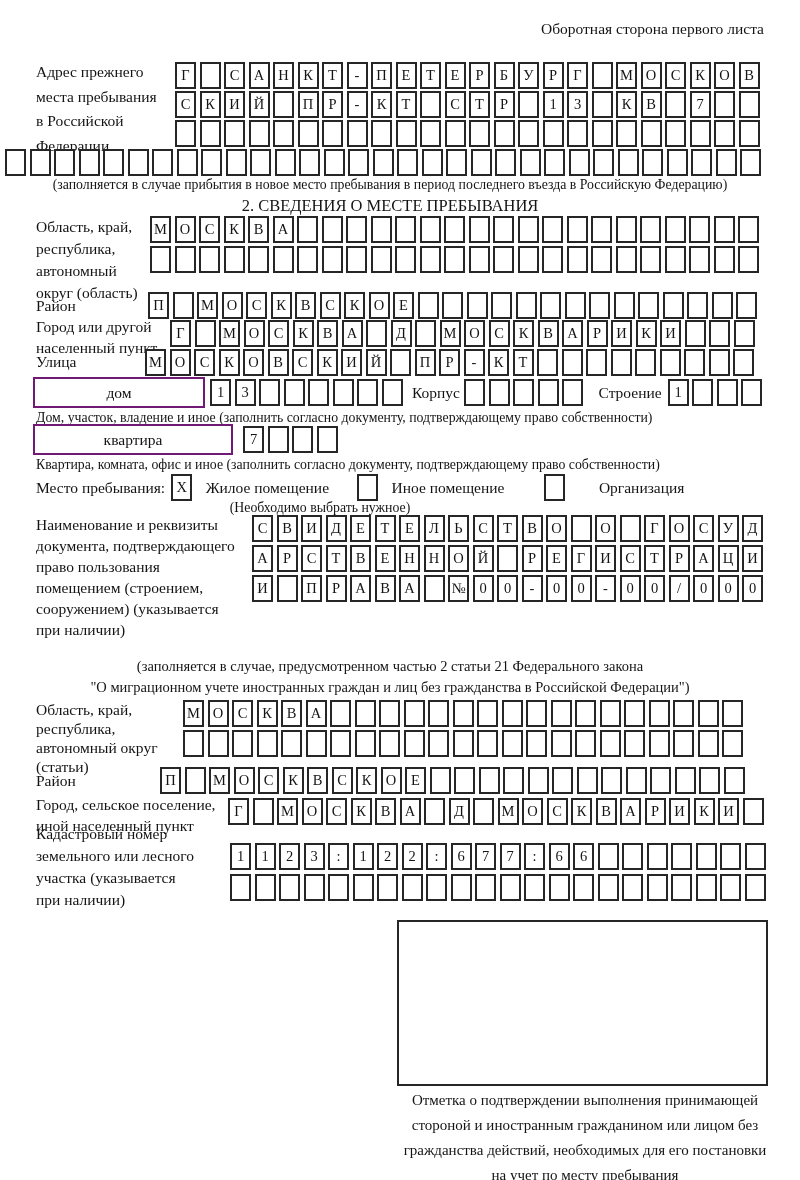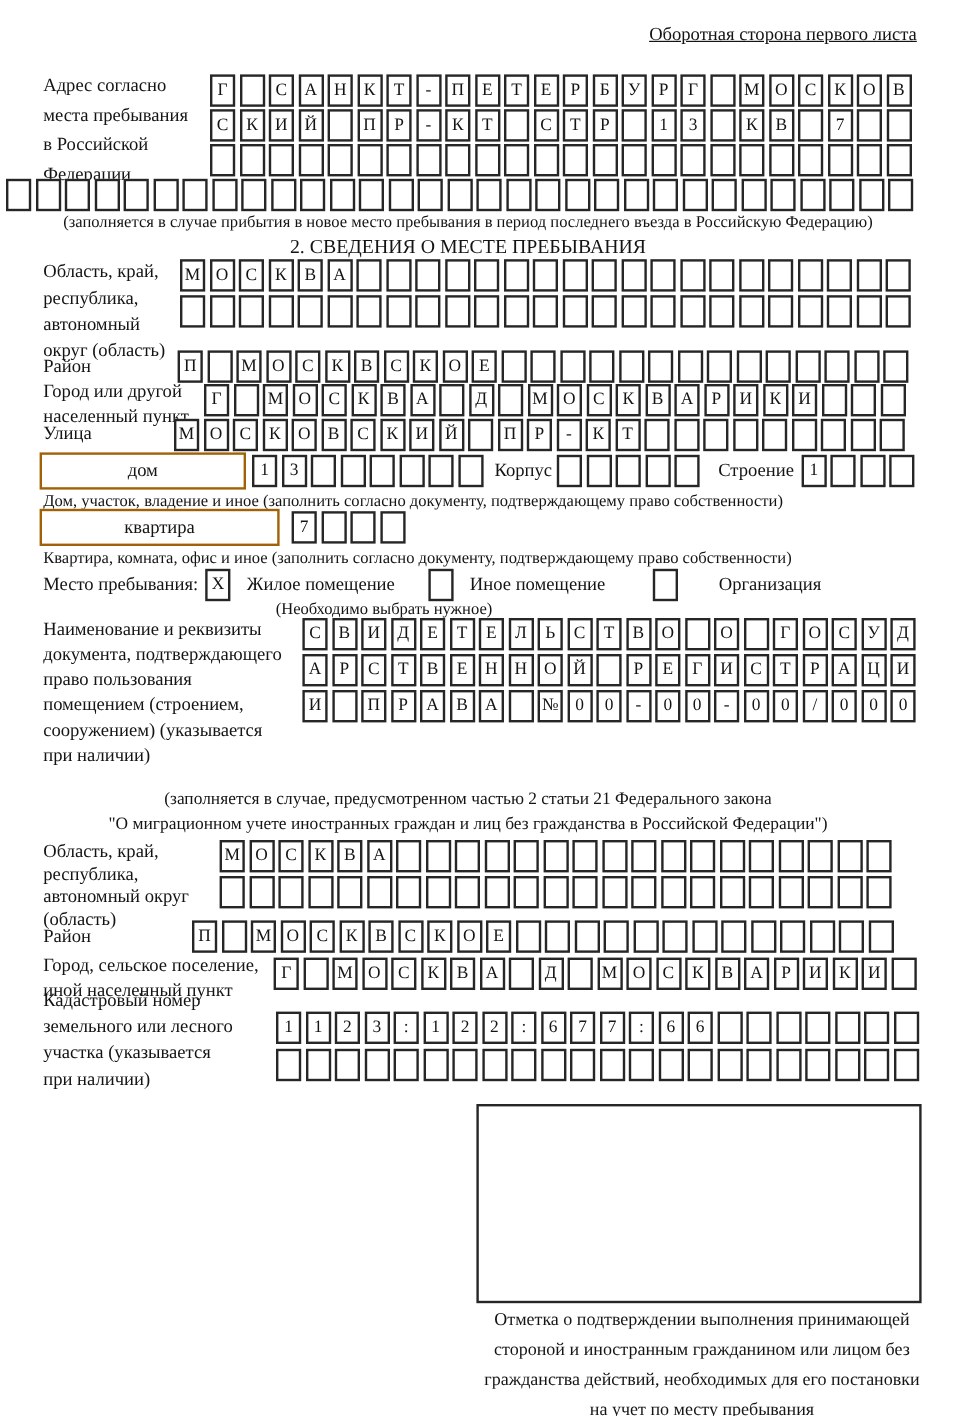--- a/index.html
+++ b/index.html
@@ -1,53 +1,53 @@
 <!DOCTYPE html>
 <html><head>
 <meta charset="utf-8">
 <style>
   html,body{margin:0;padding:0;background:#fff;}
   .page{position:relative;width:800px;height:1180px;background:#ffffff;
         font-family:"Liberation Serif",serif;color:#141414;overflow:hidden;}
   .abs{position:absolute;}
-  .corner{top:20px;right:36px;font-size:15.5px;text-decoration:underline;}
+  .corner{top:20px;right:36px;font-size:15.5px;}
   .label{font-size:15.5px;}
   .lh24 div{line-height:24.5px;}
   .lh22 div{line-height:22px;}
   .lh21 div{line-height:21px;}
   .lh19 div{line-height:19px;}
   .cells{display:flex;}
   .cell{flex:0 0 auto;width:21px;height:27px;border:2px solid #262626;box-sizing:border-box;
         margin-right:3.5px;display:flex;align-items:center;justify-content:center;
         font-size:14.5px;background:#fff;}
   .center{left:0;width:780px;text-align:center;}
   .title{font-weight:normal;font-size:16.5px;}
   .note{font-size:13.8px;}
   .note15{font-size:14.5px;}
-  .labelbox{border:2px solid #a16207;height:31px;box-sizing:border-box;display:flex;
+  .labelbox{border:2px solid #701a75;height:31px;box-sizing:border-box;display:flex;
             align-items:center;justify-content:center;font-size:15.5px;background:#fff;}
   .rowflex{display:flex;align-items:center;}
   .inlbl{font-size:15.5px;}
   .checkline{display:flex;align-items:center;font-size:15.5px;}
   .ml4{margin-left:4px;} .ml5{margin-left:5px;} .ml6{margin-left:6px;}
   .ml10{margin-left:10px;} .ml12{margin-left:12px;} .ml28{margin-left:28px;}
   .ml30{margin-left:30px;} .ml40{margin-left:40px;}
   .stampbox{border:2px solid #262626;background:#fff;}
   .stampnote{font-size:15px;text-align:center;}
   .stampnote div{line-height:25px;}
 </style>
 </head>
 <body>
 
 <div class="page">
 
   <div class="abs corner">Оборотная сторона первого листа</div>
 
   <div class="abs label lh24" style="left:36px;top:60px">
-      <div>Адрес согласно</div>
+      <div>Адрес прежнего</div>
       <div>места пребывания</div>
       <div>в Российской</div>
       <div>Федерации</div>
     </div>
   <div class="abs cells" style="left:175px;top:62px">
       <span class="cell">Г</span>
       <span class="cell"></span>
       <span class="cell">С</span>
       <span class="cell">А</span>
       <span class="cell">Н</span>
@@ -442,21 +442,21 @@
 
   <div class="abs center note15" style="top:656px;line-height:21px">
       <div>(заполняется в случае, предусмотренном частью 2 статьи 21 Федерального закона</div>
       <div>"О миграционном учете иностранных граждан и лиц без гражданства в Российской Федерации")</div>
     </div>
 
   <div class="abs label lh19" style="left:36px;top:700px">
       <div>Область, край,</div>
       <div>республика,</div>
       <div>автономный округ</div>
-      <div>(область)</div>
+      <div>(статьи)</div>
     </div>
   <div class="abs cells" style="left:183px;top:700px">
       <span class="cell">М</span>
       <span class="cell">О</span>
       <span class="cell">С</span>
       <span class="cell">К</span>
       <span class="cell">В</span>
       <span class="cell">А</span>
       <span class="cell"></span>
       <span class="cell"></span>

